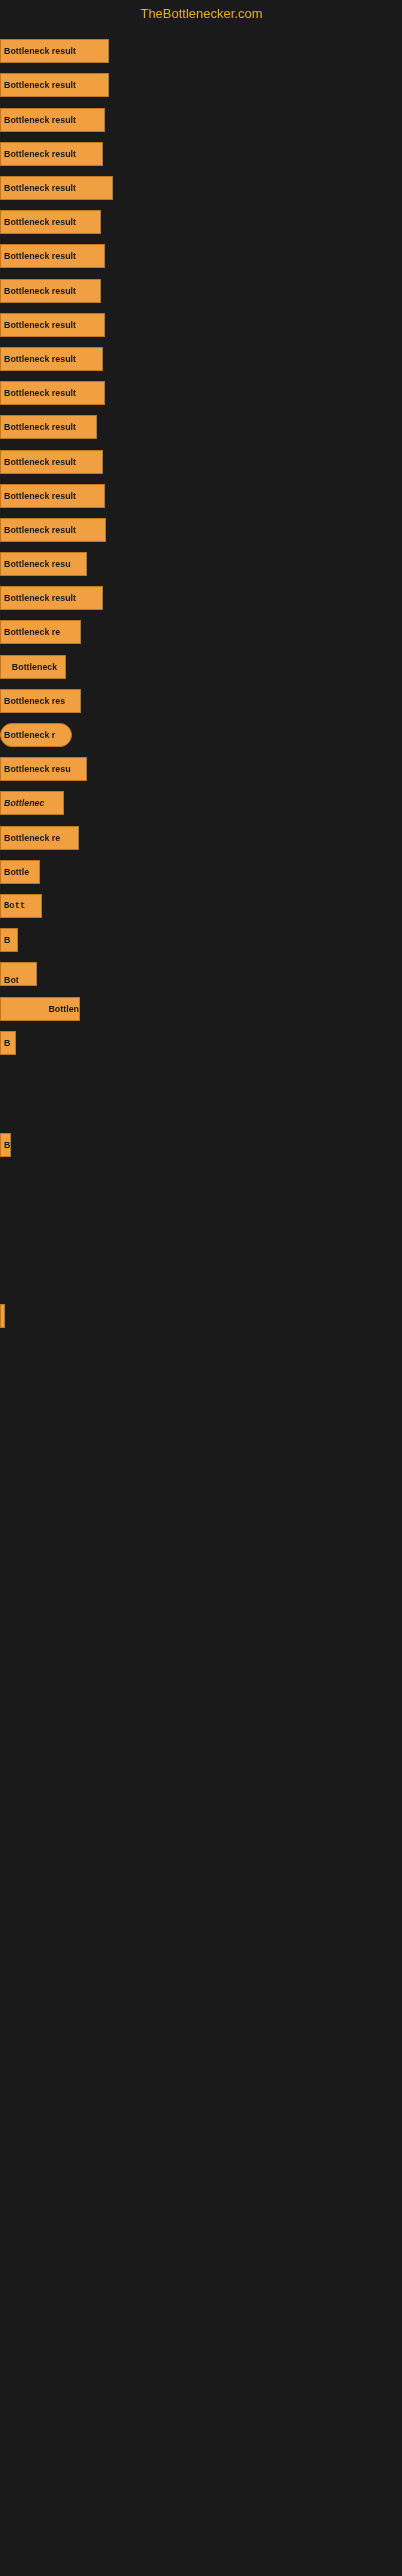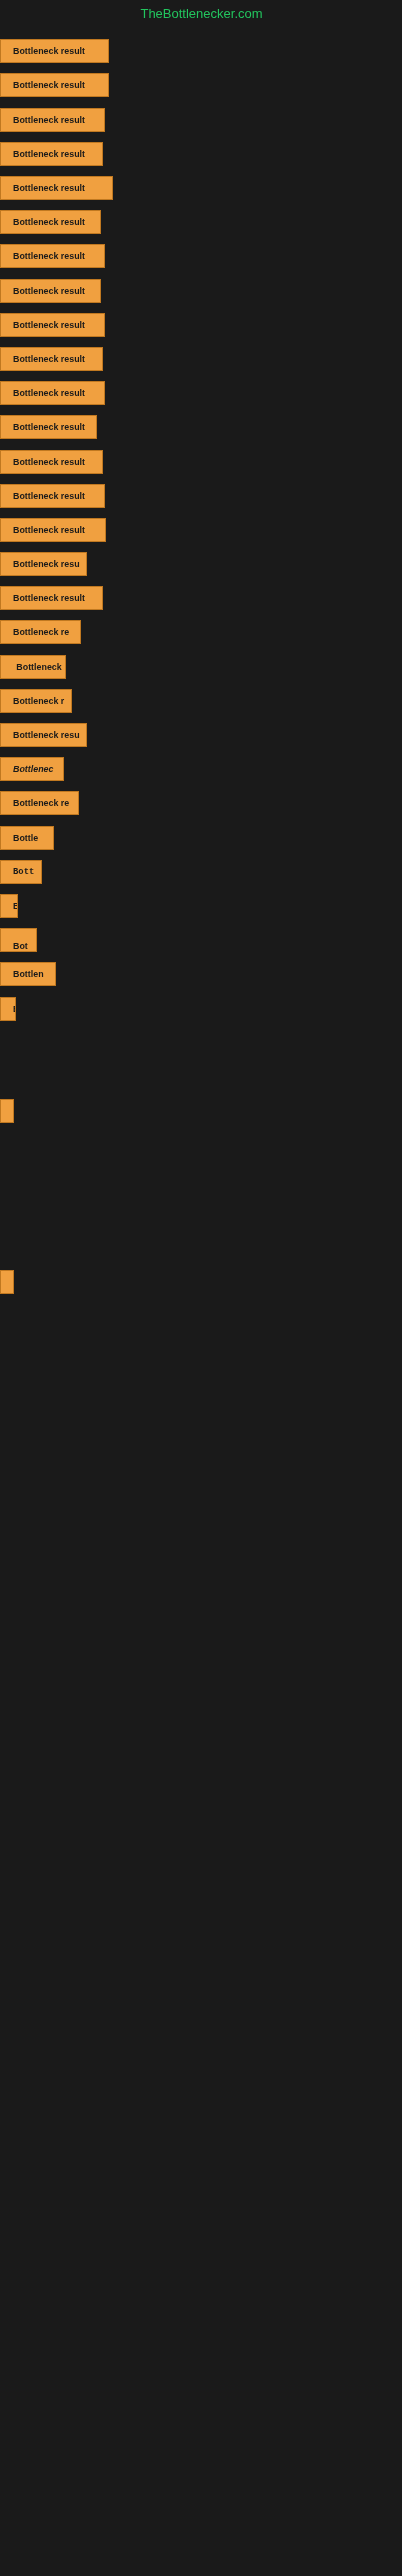--- a/index.html
+++ b/index.html
@@ -11,21 +11,21 @@
     body {
       background-color: #1a1a1a;
       width: 403px;
       min-height: 2576px;
       font-family: Arial, sans-serif;
       position: relative;
     }
 
     .site-title {
       text-align: center;
-      color: #22c55e;
+      color: #eab308;
       font-size: 13px;
       padding: 6.4px 0;
       background-color: #1a1a1a;
     }
 
     .bars-container {
       padding: 8px 0;
     }
 
     .bar-row {
@@ -34,21 +34,21 @@
       margin-bottom: 3.2px;
       height: 31px;
     }
 
     .bar {
       height: 24px;
       background-color: #f0a040;
       border: 0.8px solid #c07820;
       display: flex;
       align-items: center;
-      padding-left: 12px;
+      padding-left: 3px;
       overflow: hidden;
       white-space: nowrap;
     }
 
     .bar-label {
       font-size: 8.9px;
       color: #1a1a1a;
       font-weight: bold;
     }
   </style>
@@ -149,61 +149,66 @@
       <div class="bar" style="width: 81px;">
         <span class="bar-label">Bottleneck re</span>
       </div>
     </div>
     <div class="bar-row">
       <div class="bar" style="width: 66px; justify-content: center;">
         <span class="bar-label">Bottleneck</span>
       </div>
     </div>
     <div class="bar-row">
-      <div class="bar" style="width: 72px;">
+      <div class="bar" style="width: 81px;">
+        <span class="bar-label">Bottleneck res</span>
+      </div>
+    </div>
+    <div class="bar-row">
+      <div class="bar" style="width: 72px; border-radius: 12px;">
         <span class="bar-label">Bottleneck r</span>
       </div>
     </div>
     <div class="bar-row">
       <div class="bar" style="width: 87px;">
         <span class="bar-label">Bottleneck resu</span>
       </div>
     </div>
     <div class="bar-row">
       <div class="bar" style="width: 64px; font-style: italic;">
         <span class="bar-label">Bottlenec</span>
       </div>
     </div>
     <div class="bar-row">
       <div class="bar" style="width: 79px;">
         <span class="bar-label">Bottleneck re</span>
       </div>
     </div>
     <div class="bar-row">
-      <div class="bar" style="width: 54px;">
+      <div class="bar" style="width: 40px;">
         <span class="bar-label">Bottle</span>
       </div>
     </div>
     <div class="bar-row">
       <div class="bar" style="width: 42px; font-family: Liberation Mono, monospace;">
         <span class="bar-label">Bott</span>
       </div>
     </div>
     <div class="bar-row">
       <div class="bar" style="width: 17.7px;">
         <span class="bar-label">B</span>
       </div>
     </div>
     <div class="bar-row">
       <div class="bar" style="width: 37px; align-items: flex-end;">
         <span class="bar-label">Bot</span>
       </div>
     </div>
     <div class="bar-row">
-      <div class="bar" style="width: 56px;">
+      <div class="bar" style="width: 80px; justify-content: flex-end;">
         <span class="bar-label">Bottlen</span>
       </div>
     </div>
     <div class="bar-row">
       <div class="bar" style="width: 16px;">
         <span class="bar-label">B</span>
       </div>
     </div>
     <div class="bar-row"></div>
     <div class="bar-row"></div>

